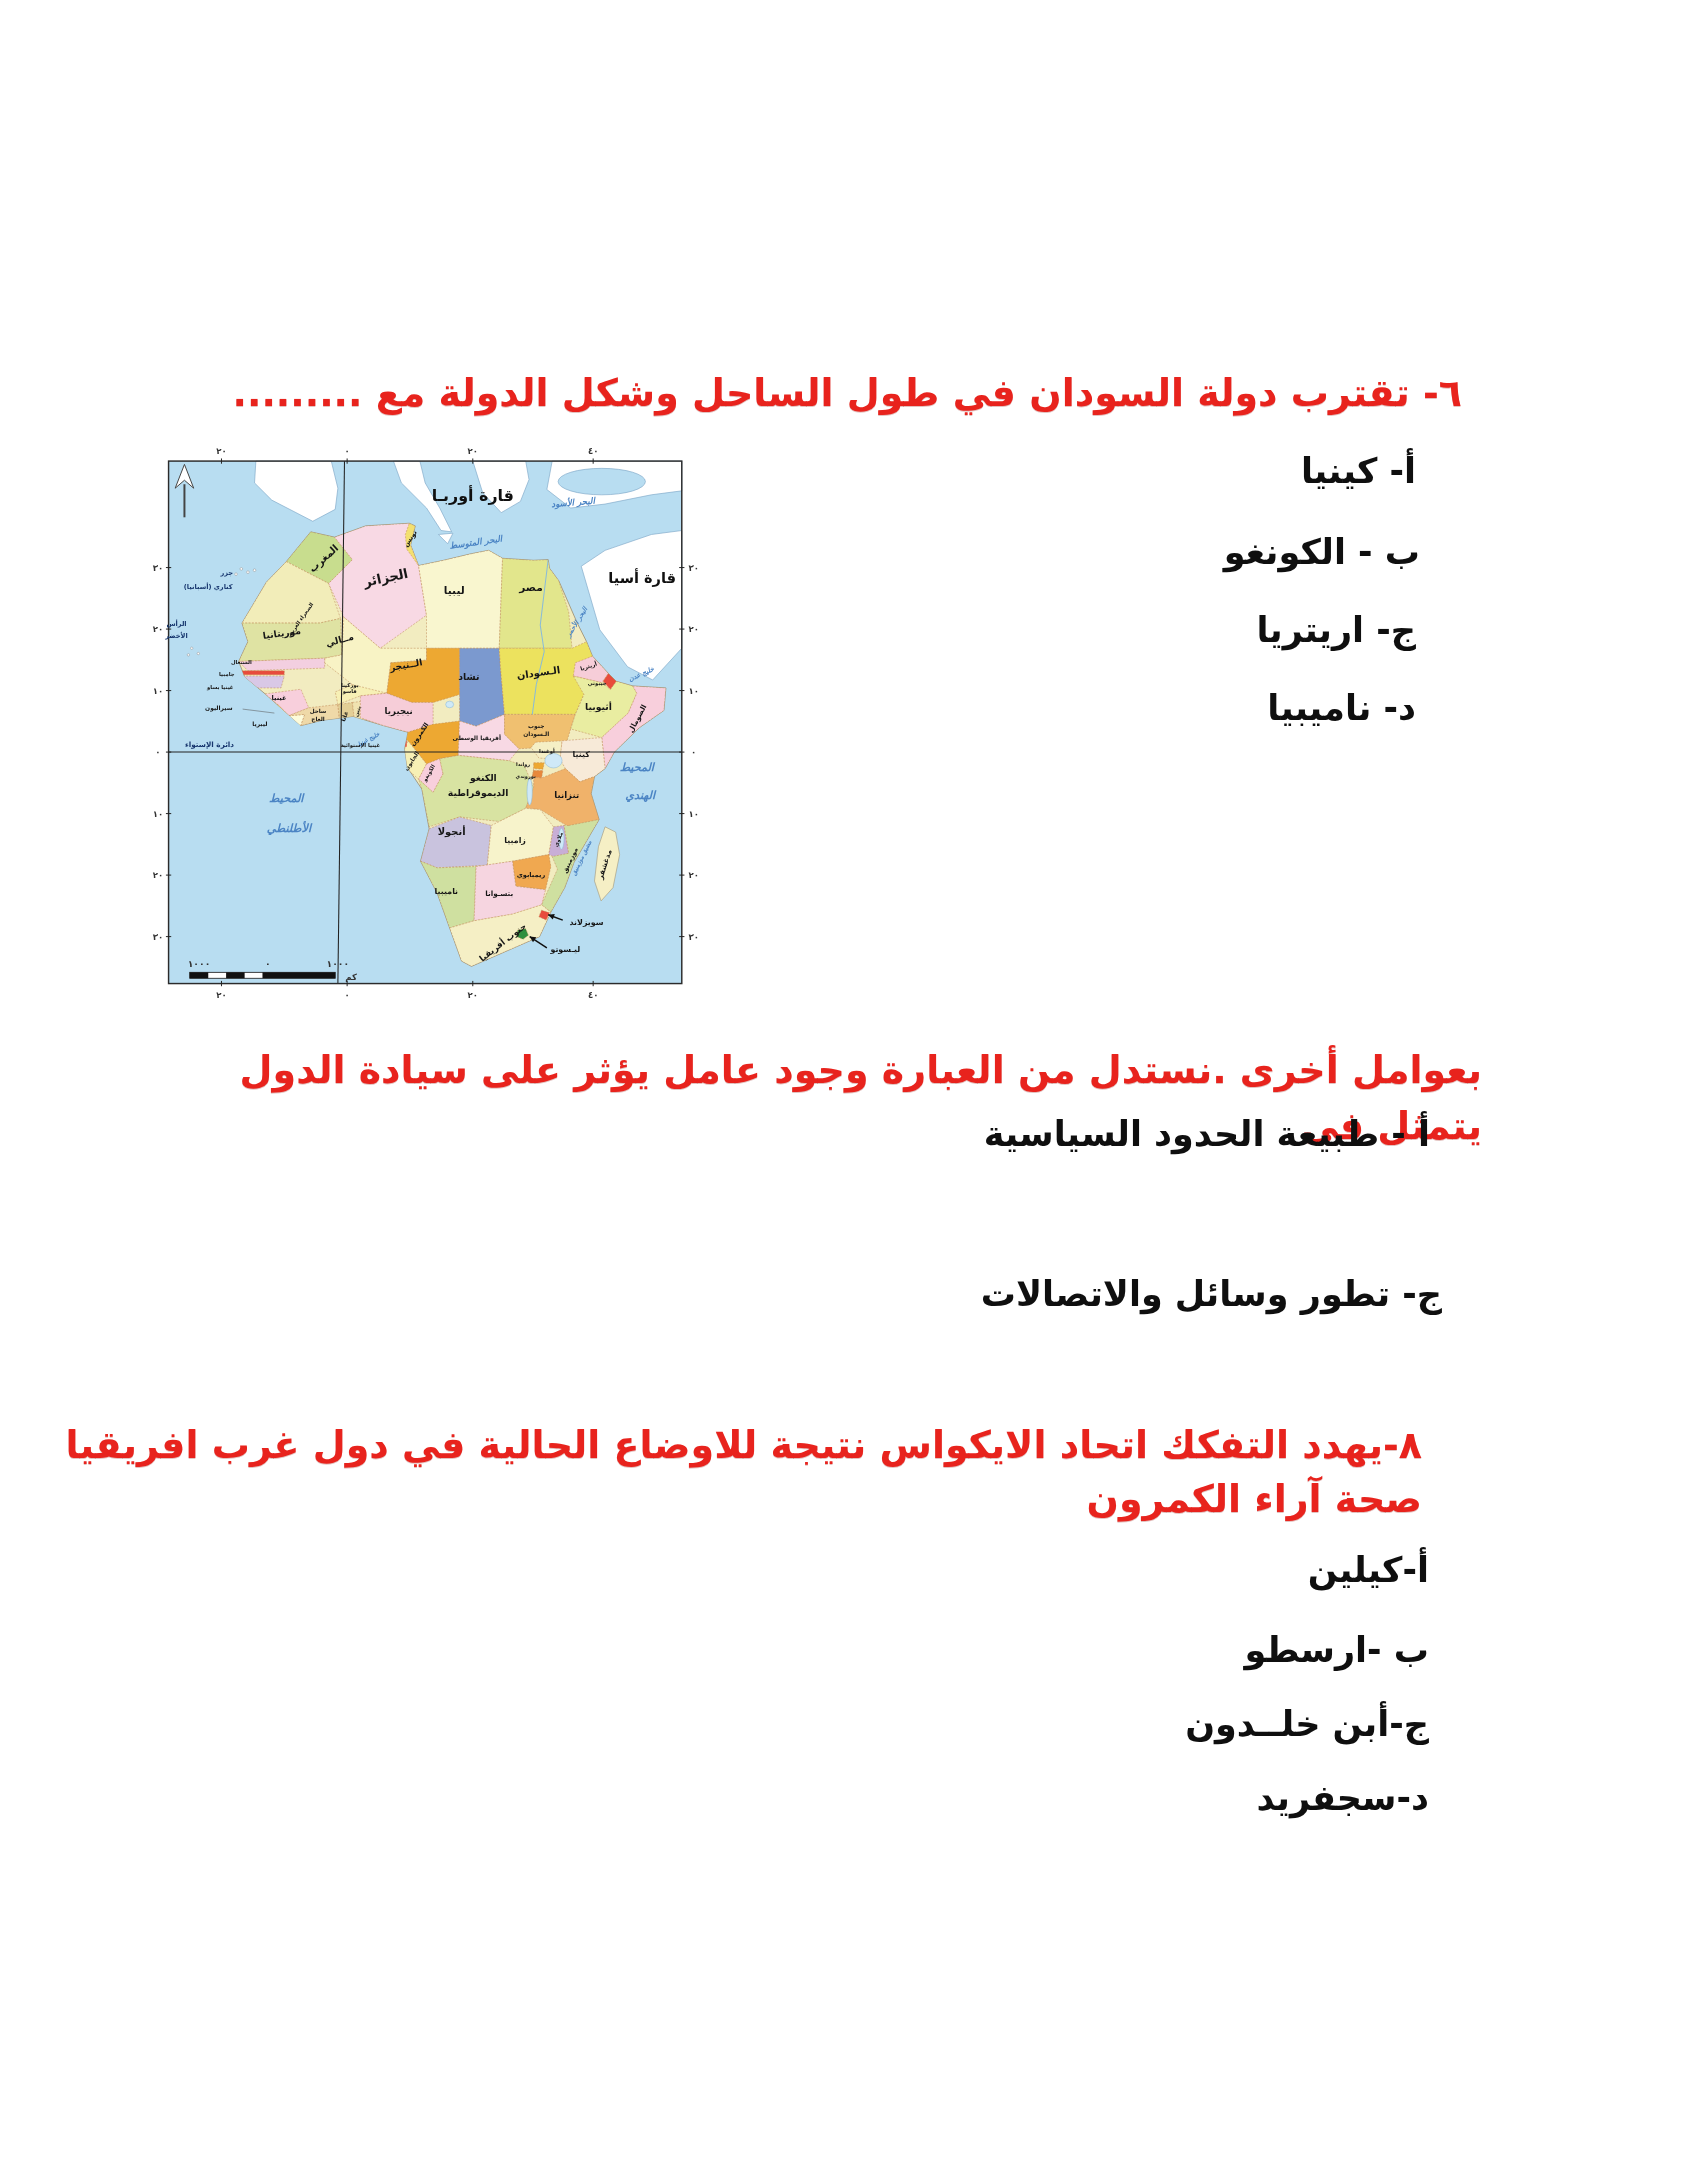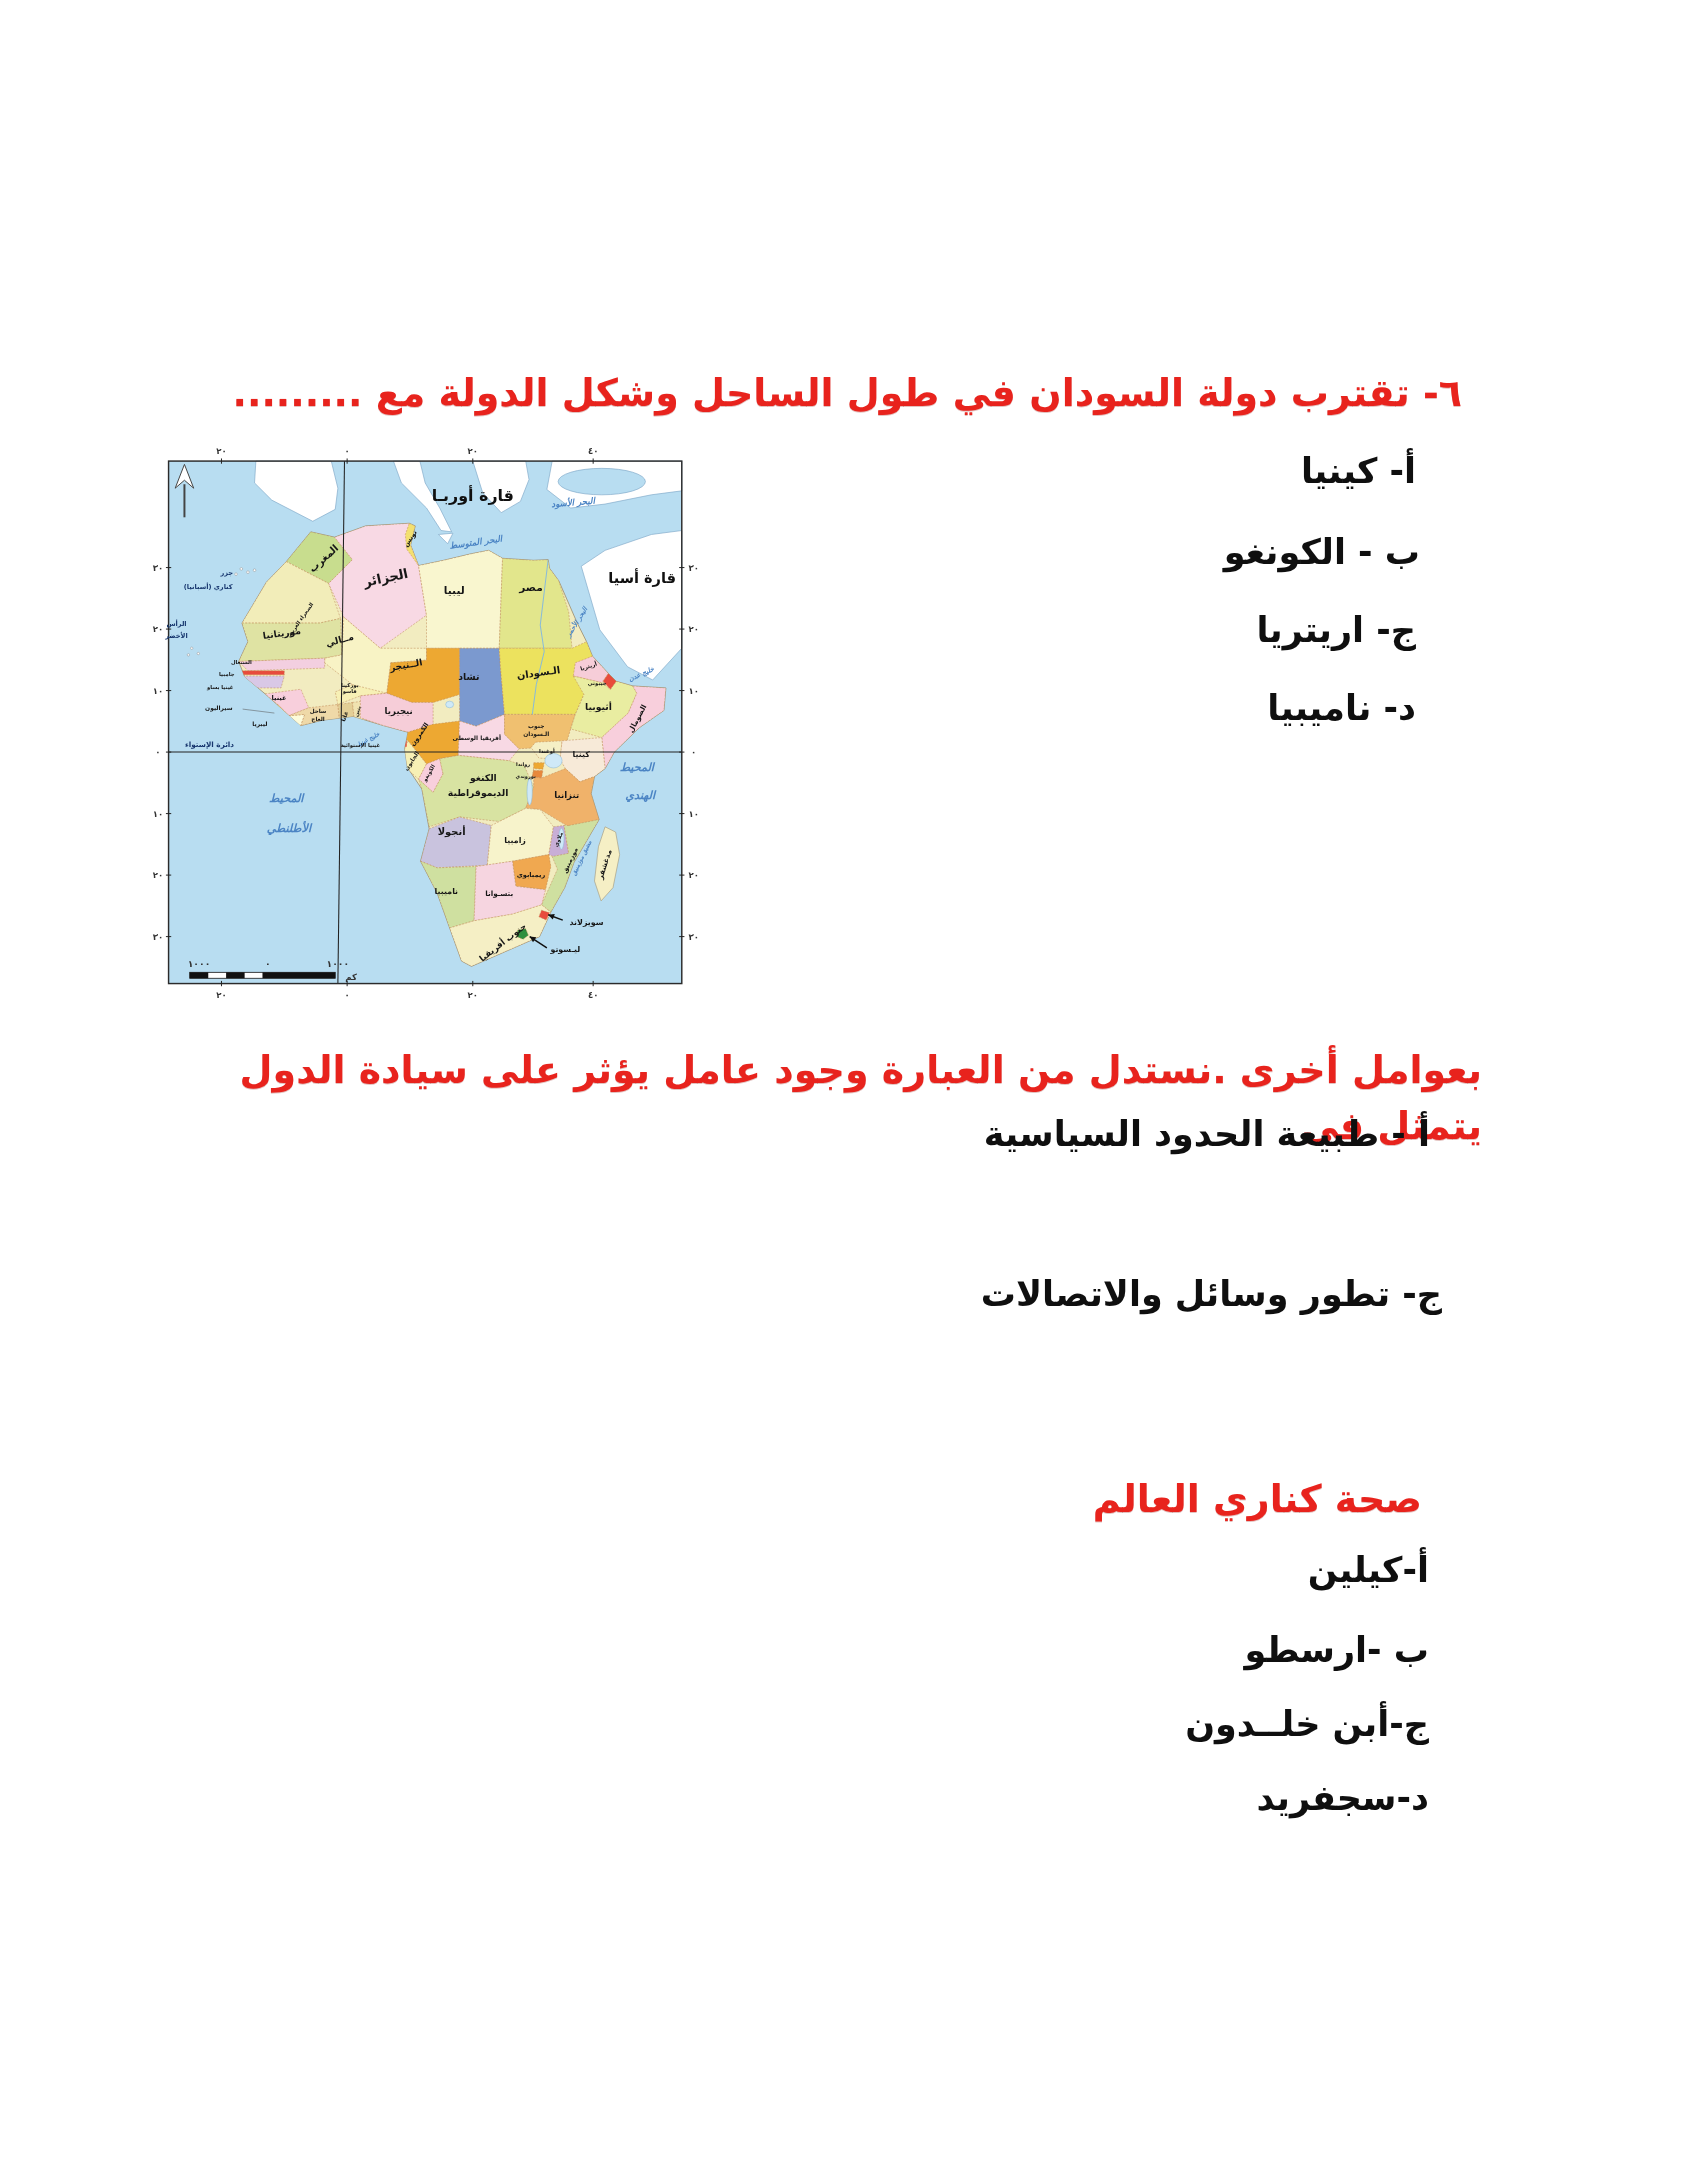--- a/index.html
+++ b/index.html
@@ -249,19 +249,20 @@
       </svg>
   </div>
 
   <div class="red-q wrap" style="top:958px;right:205px;width:1244px;line-height:56px;">
     <br>
     <span>بعوامل أخرى .نستدل من العبارة وجود عامل يؤثر على سيادة الدول يتمثل فى</span>
   </div>
   <div class="opt" style="top:1086px;right:257px;">أ - طبيعة الحدود السياسية</div>
   <div class="opt" style="top:1246px;right:245px;">ج- تطور وسائل والاتصالات</div>
 
-  <div class="red-q" style="top:1449px;right:265px;">صحة كناري العالم</div>
+  <div class="red-q" style="top:1395px;right:265px;">٨-يهدد التفكك اتحاد الايكواس نتيجة للاوضاع الحالية في دول غرب افريقيا</div>
+  <div class="red-q" style="top:1449px;right:265px;">صحة آراء الكمرون</div>
   <div class="opt" style="top:1522px;right:258px;">أ-كيلين</div>
   <div class="opt" style="top:1602px;right:258px;">ب -ارسطو</div>
   <div class="opt" style="top:1676px;right:258px;">ج-أبن خلــدون</div>
   <div class="opt" style="top:1750px;right:258px;">د-سجفريد</div>
 </div>
 
 
 </body></html>

